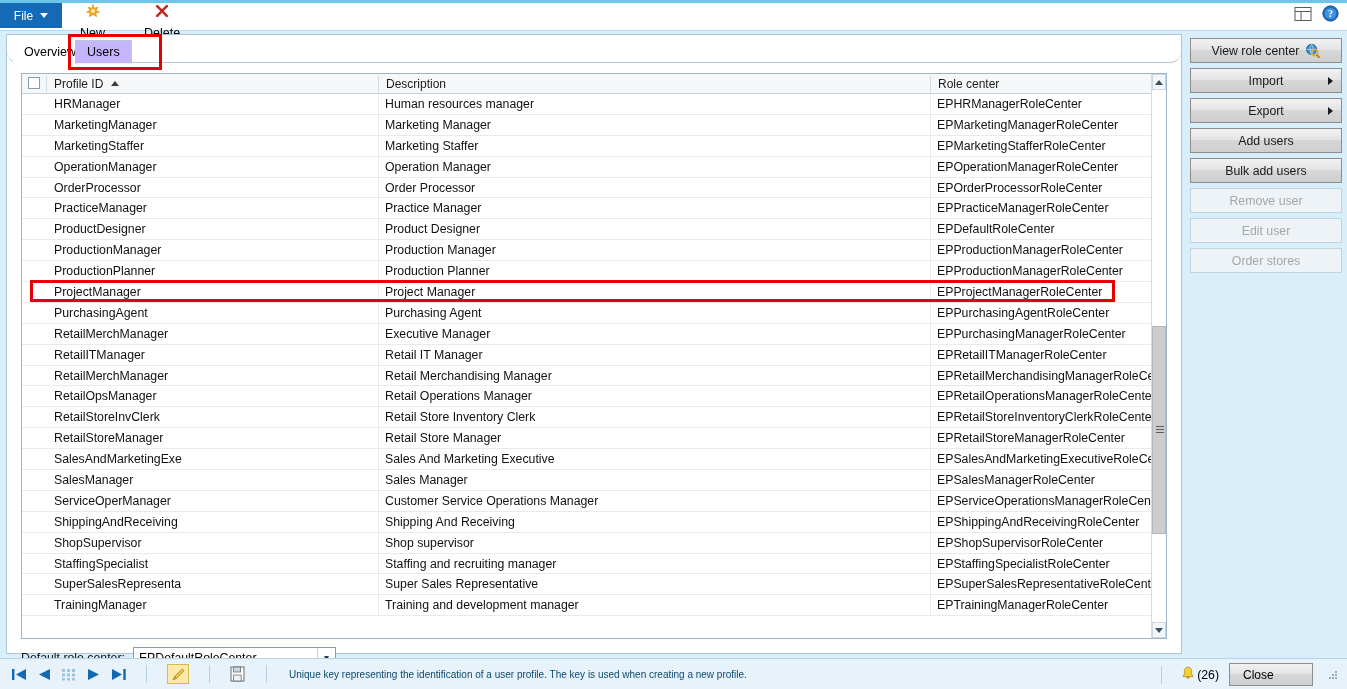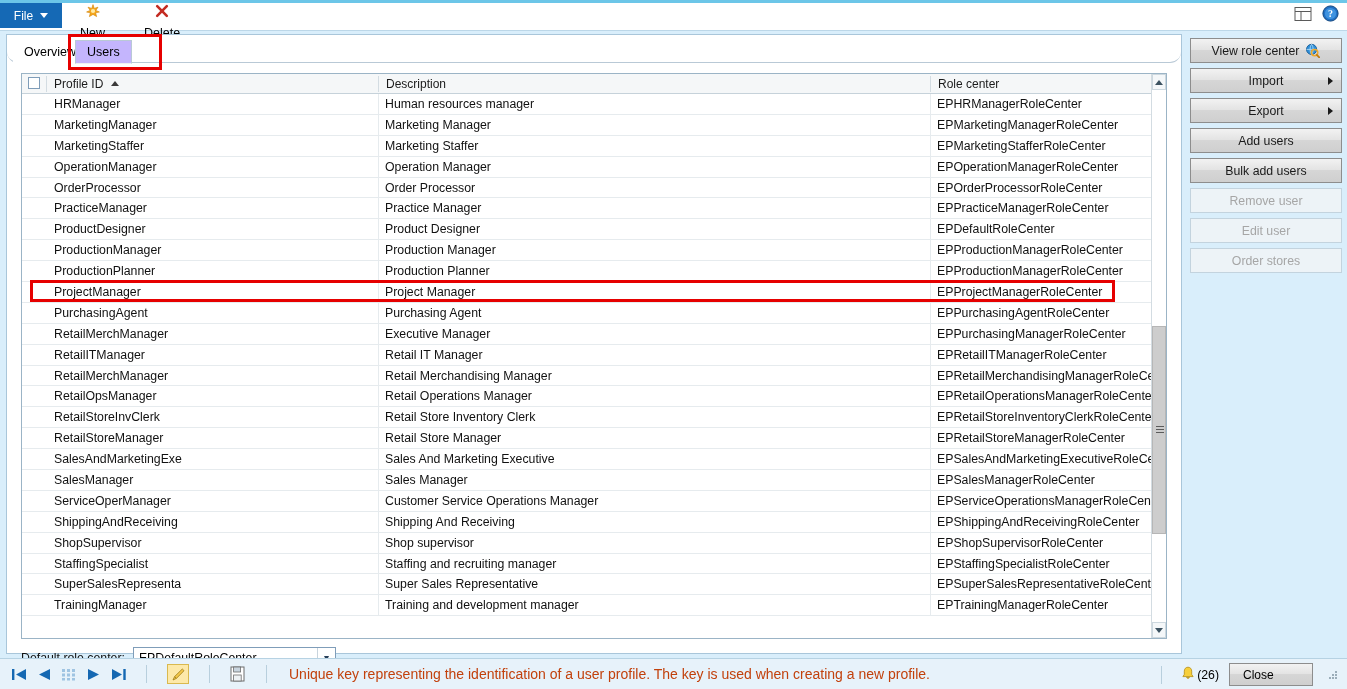--- a/index.html
+++ b/index.html
@@ -257,21 +257,21 @@
   .nav-ico { cursor: pointer; display: flex; align-items: center; }
   .sep-v { width: 1px; height: 18px; background: #b8cfdd; margin: 0 9px; }
   .edit-box {
     width: 22px; height: 20px;
     background: #fde9a9; border: 1px solid #d9b94f;
     display: flex; align-items: center; justify-content: center;
     cursor: pointer;
   }
   .save-ico { width: 16px; height: 17px; cursor: pointer; }
   .status-text {
-    font-size: 14px; color: #c2410c; padding-left: 2px; white-space: nowrap;
+    font-size: 10px; color: #0c4a6e; padding-left: 2px; white-space: nowrap;
   }
   .status-right {
     position: absolute; right: 8px; top: 0; height: 31px;
     display: flex; align-items: center; gap: 10px;
   }
   .notif {
     display: flex; align-items: center; gap: 2px;
     font-size: 12.3px; cursor: pointer;
   }
   .close-btn {

